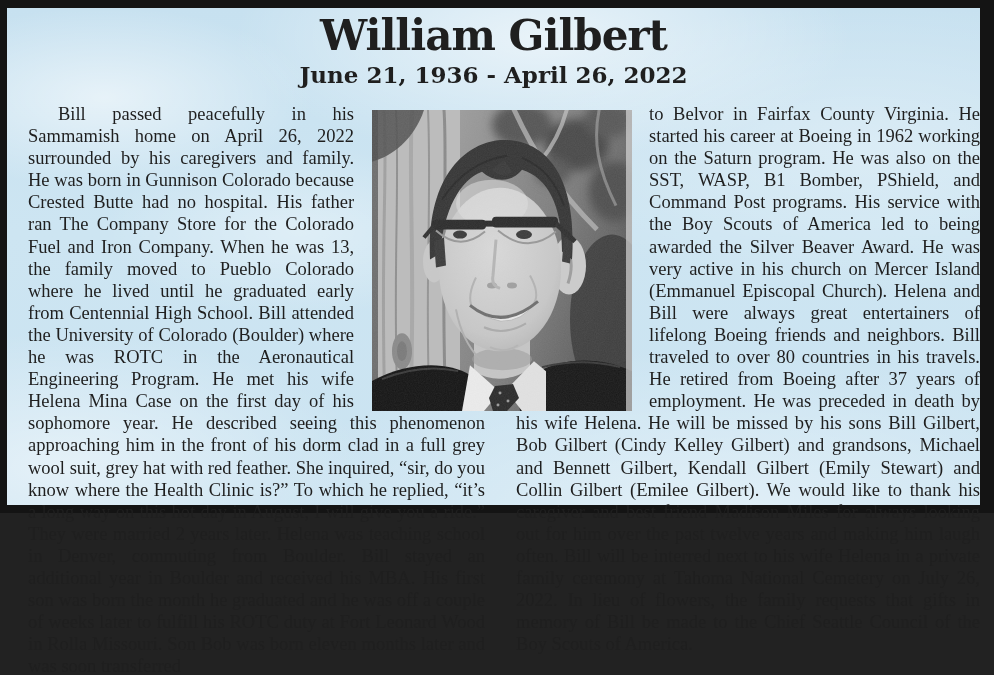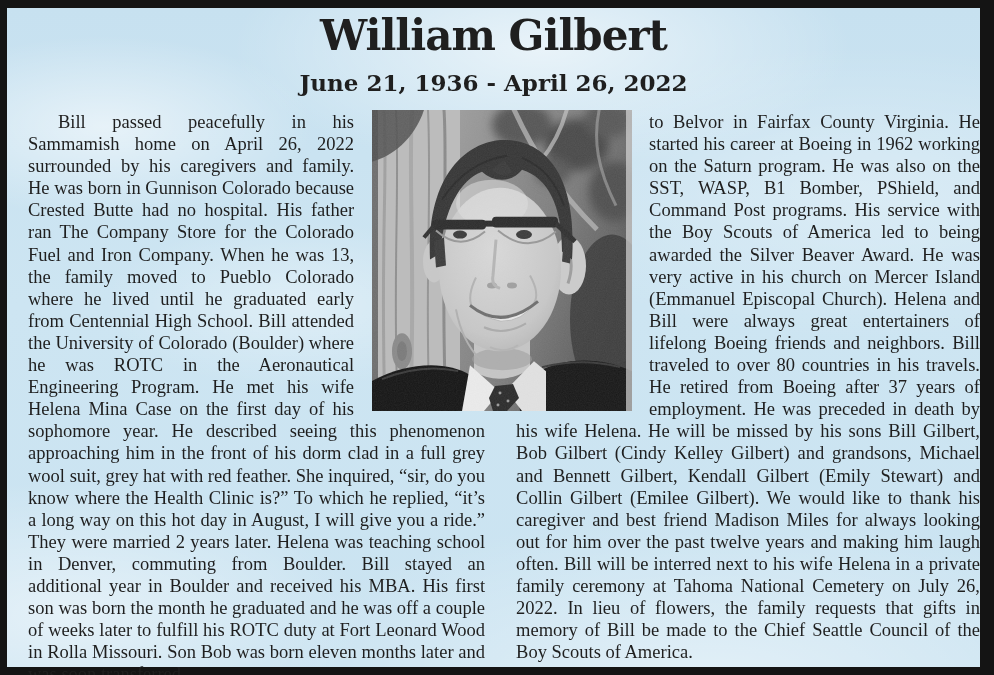--- a/index.html
+++ b/index.html
@@ -4,21 +4,21 @@
 <style>
   * { box-sizing: border-box; }
   html, body { margin: 0; padding: 0; }
   body {
     width: 994px; height: 675px; overflow: hidden;
     font-family: "Liberation Serif", serif;
     background: #222;
   }
   .page {
     position: relative;
-    width: 994px; height: 675px;
+    width: 994px; height: 513px;
     border-style: solid;
     border-color: var(--color-border, #141414);
     border-width: 8px 14px 8px 7px;
     background:
       radial-gradient(ellipse 300px 130px at 10% 18%, rgba(255,255,255,0.55), rgba(255,255,255,0) 70%),
       radial-gradient(ellipse 430px 170px at 55% 6%,  rgba(255,255,255,0.60), rgba(255,255,255,0) 72%),
       radial-gradient(ellipse 520px 210px at 88% 28%, rgba(255,255,255,0.30), rgba(255,255,255,0) 70%),
       radial-gradient(ellipse 280px 120px at 30% 45%, rgba(255,255,255,0.35), rgba(255,255,255,0) 70%),
       radial-gradient(ellipse 430px 190px at 6% 92%,  rgba(255,255,255,0.50), rgba(255,255,255,0) 70%),
       radial-gradient(ellipse 620px 230px at 72% 102%,rgba(255,255,255,0.45), rgba(255,255,255,0) 72%),
@@ -27,21 +27,21 @@
   .header { text-align: center; padding-top: 5px; }
   .obit-title {
     margin: 0;
     font-family: "DejaVu Serif", serif;
     font-weight: bold;
     font-size: 42px; line-height: 46px;
     letter-spacing: -1px;
     color: var(--color-text, #1b1b1b);
   }
   .obit-dates {
-    margin-top: 10px;
+    margin-top: 2px;
     font-family: "DejaVu Serif", serif;
     font-weight: bold;
     font-size: 23px; line-height: 27px;
     color: var(--color-text, #1b1b1b);
   }
   .content {
     display: flex;
     margin: 15px 0 0 21px;
     gap: 31px;
   }

